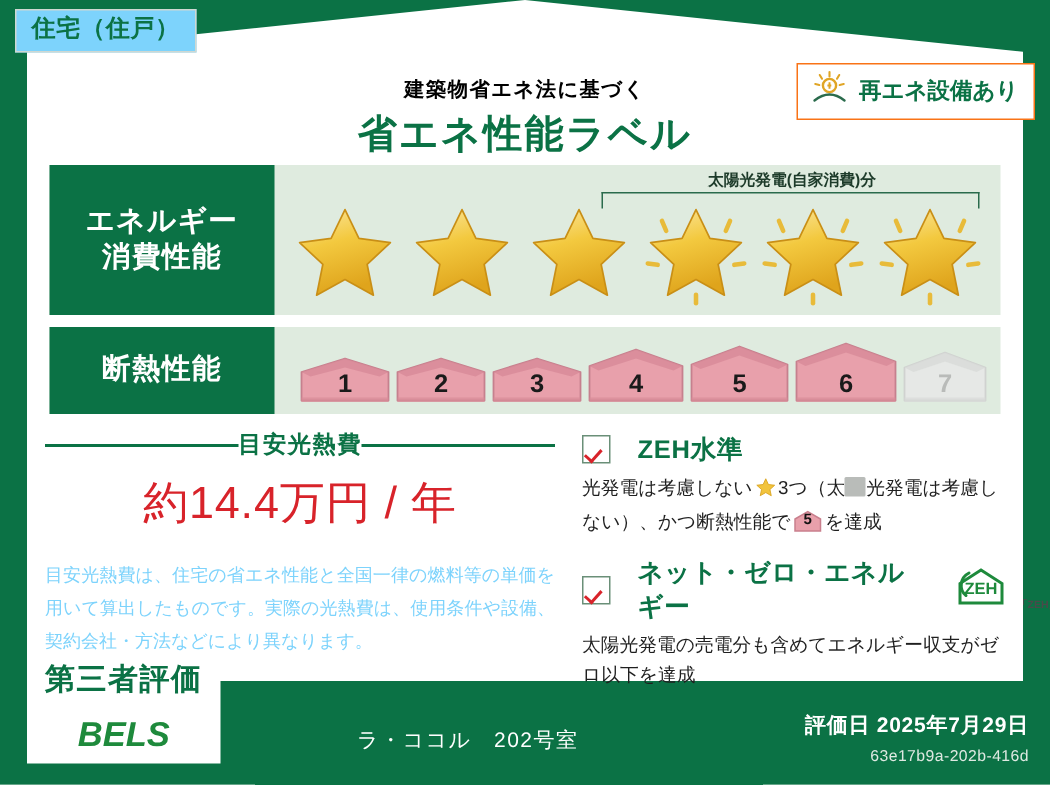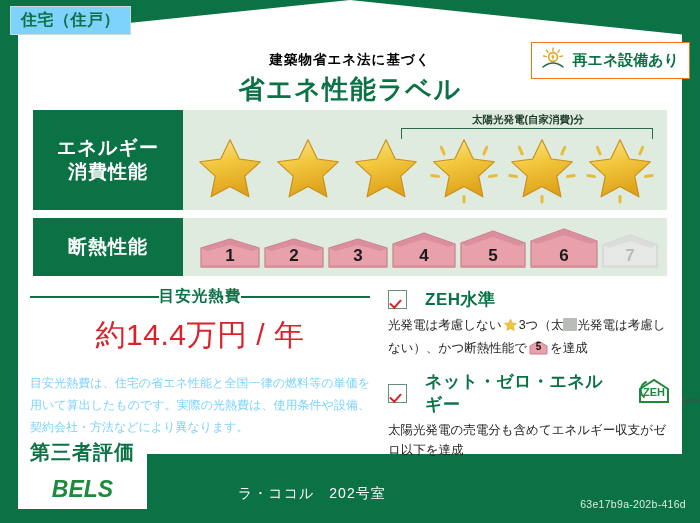--- a/index.html
+++ b/index.html
@@ -412,16 +412,17 @@
     </div>
 
   </div>
 
   <div class="footer">
     <div class="bels-box">
       <span class="bels-jp">第三者評価</span>
       <span class="bels-en">BELS</span>
     </div>
     <div class="bldg-name">ラ・ココル　202号室</div>
+    <div class="eval-date">評価日 2025年7月29日</div>
     <div class="eval-id">63e17b9a-202b-416d</div>
   </div>
 
 </div>
 
 </body></html>

